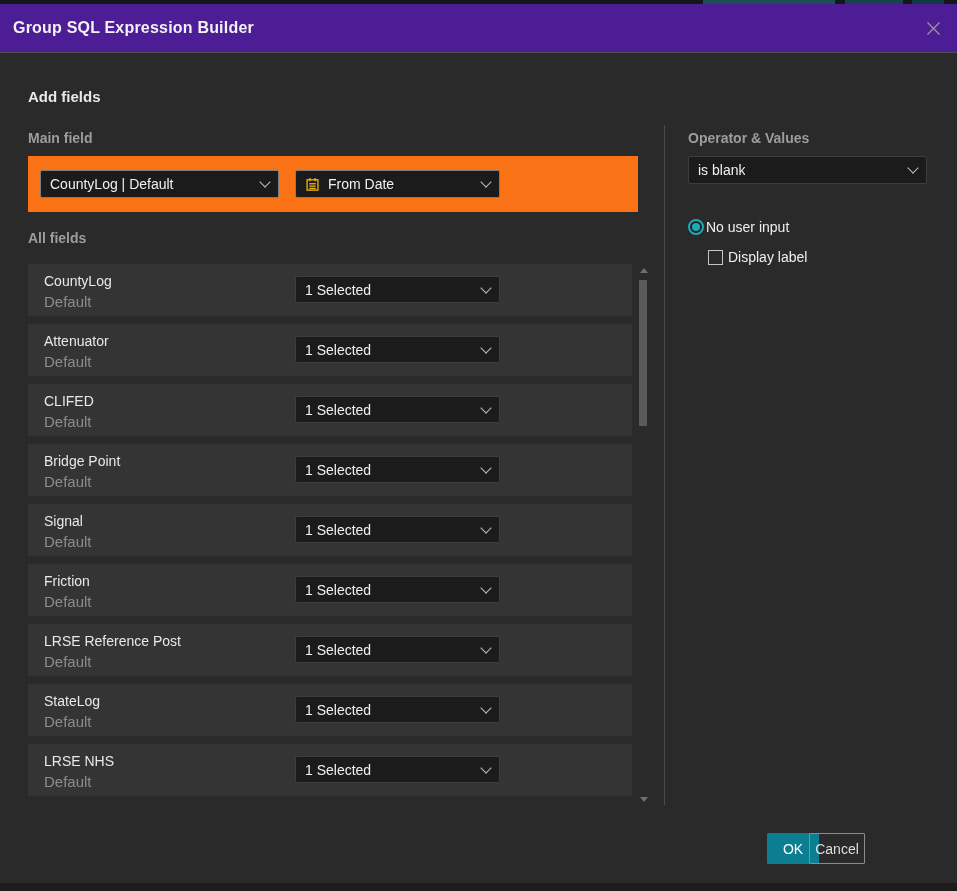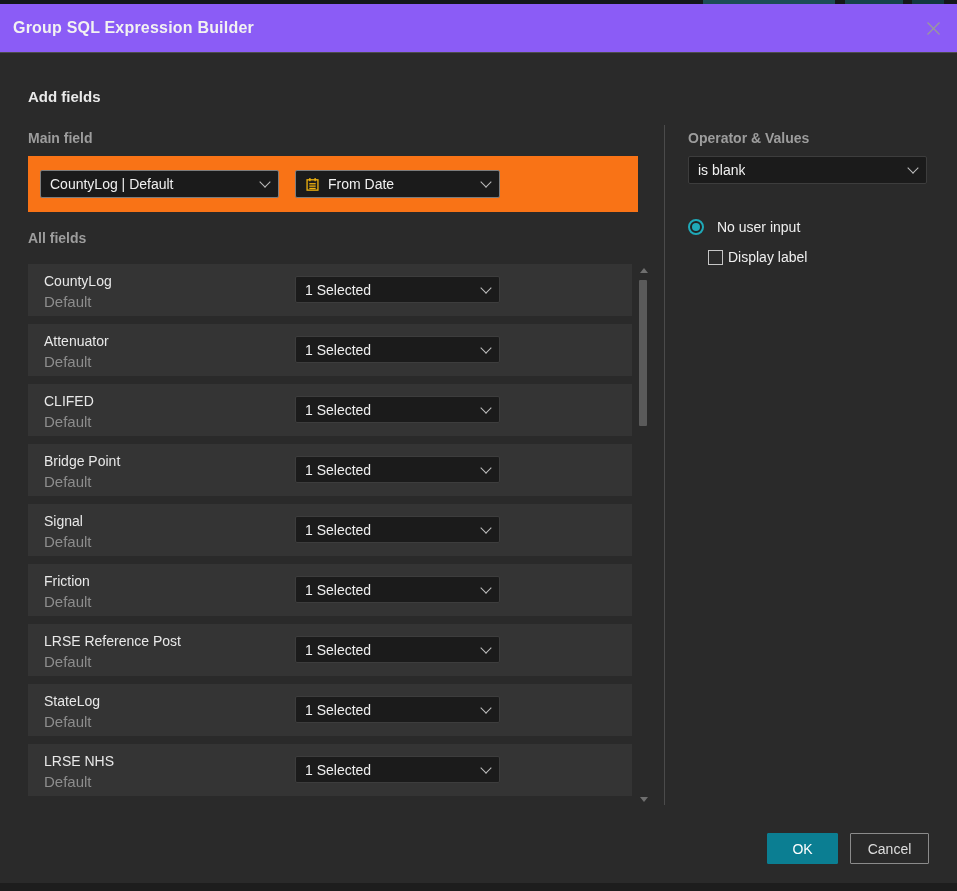--- a/index.html
+++ b/index.html
@@ -9,21 +9,21 @@
     font-family:"Liberation Sans", sans-serif;
     -webkit-font-smoothing:antialiased;
   }
   
   .bg-sliver{position:absolute;top:0;left:0;width:100%;height:4px;background:#14181a;}
   .bg-sliver .seg{position:absolute;top:0;height:4px;}
 
   
   .dialog{position:absolute;top:4px;left:0;width:957px;height:879px;background:#2a2a2a;}
   .dialog-header{
-    position:absolute;top:0;left:0;width:100%;height:48px;background:#8b5cf6;
+    position:absolute;top:0;left:0;width:100%;height:48px;background:#4c1d95;
     border-bottom:1px solid #4d4d4d;display:flex;align-items:center;
   }
   .dialog-title{margin-left:13px;font-size:16px;font-weight:700;color:#f2f2f2;letter-spacing:.2px;}
   .close-btn{position:absolute;right:14px;top:14px;width:20px;height:20px;display:flex;align-items:center;justify-content:center;cursor:pointer;}
 
   .sec-heading{position:absolute;left:28px;font-size:15px;font-weight:700;color:#e9e9e9;}
   .sec-label{position:absolute;font-size:14px;font-weight:700;color:#9d9d9d;}
 
   .main-panel{position:absolute;left:28px;top:152px;width:610px;height:56px;background:#f97316;}
 
@@ -52,31 +52,31 @@
   .sb-arrow{position:absolute;left:2px;width:0;height:0;border-left:4px solid transparent;border-right:4px solid transparent;}
   .sb-up{top:4px;border-bottom:5px solid #6f6f6f;}
   .sb-down{bottom:4px;border-top:5px solid #6f6f6f;}
   .sb-thumb{position:absolute;left:1px;top:16px;width:8px;height:146px;background:#5a5a5a;border-radius:1px;}
 
   
   .v-divider{position:absolute;left:664px;top:121px;width:1px;height:680px;background:#4b4b4b;}
 
   
   .op-select{position:absolute;left:688px;top:152px;width:239px;}
-  .radio-row{position:absolute;left:688px;top:215px;display:flex;align-items:flex-end;gap:13px;cursor:pointer;}
+  .radio-row{position:absolute;left:688px;top:215px;display:flex;align-items:flex-end;gap:2px;cursor:pointer;}
   .radio-outer{box-sizing:border-box;width:16px;height:16px;border-radius:50%;border:2px solid #1fa9b8;display:flex;align-items:center;justify-content:center;background:#222;}
   .radio-inner{width:8px;height:8px;border-radius:50%;background:#1fa9b8;}
   .check-row{position:absolute;left:708px;top:245px;display:flex;align-items:center;gap:5px;cursor:pointer;}
   .checkbox{box-sizing:border-box;width:15px;height:15px;border:1.5px solid #c6c6c6;background:transparent;}
   .ctl-label{font-size:14px;color:#efefef;}
 
   
   .btn{position:absolute;top:829px;box-sizing:border-box;display:flex;align-items:center;justify-content:center;font-size:14px;cursor:pointer;border-radius:1px;}
-  .btn-ok{left:767px;width:71px;height:31px;background:#0b7e92;color:#ffffff;border:1px solid #0b7e92;}
-  .btn-cancel{left:850px;width:79px;height:31px;background:transparent;color:#dedede;border:1px solid #8b8b8b;}
+  .btn-ok{left:767px;width:52px;height:31px;background:#0b7e92;color:#ffffff;border:1px solid #0b7e92;}
+  .btn-cancel{left:809px;width:56px;height:31px;background:transparent;color:#dedede;border:1px solid #8b8b8b;}
 
   .bottom-strip{position:absolute;bottom:0;left:0;width:100%;height:8px;background:#1d1d1d;}
 </style>
 </head>
 <body>
 
 <div class="screen">
 
   <div class="bg-sliver">
     <div class="seg" style="left:703px;width:132px;background:#1d4d57;"></div>

